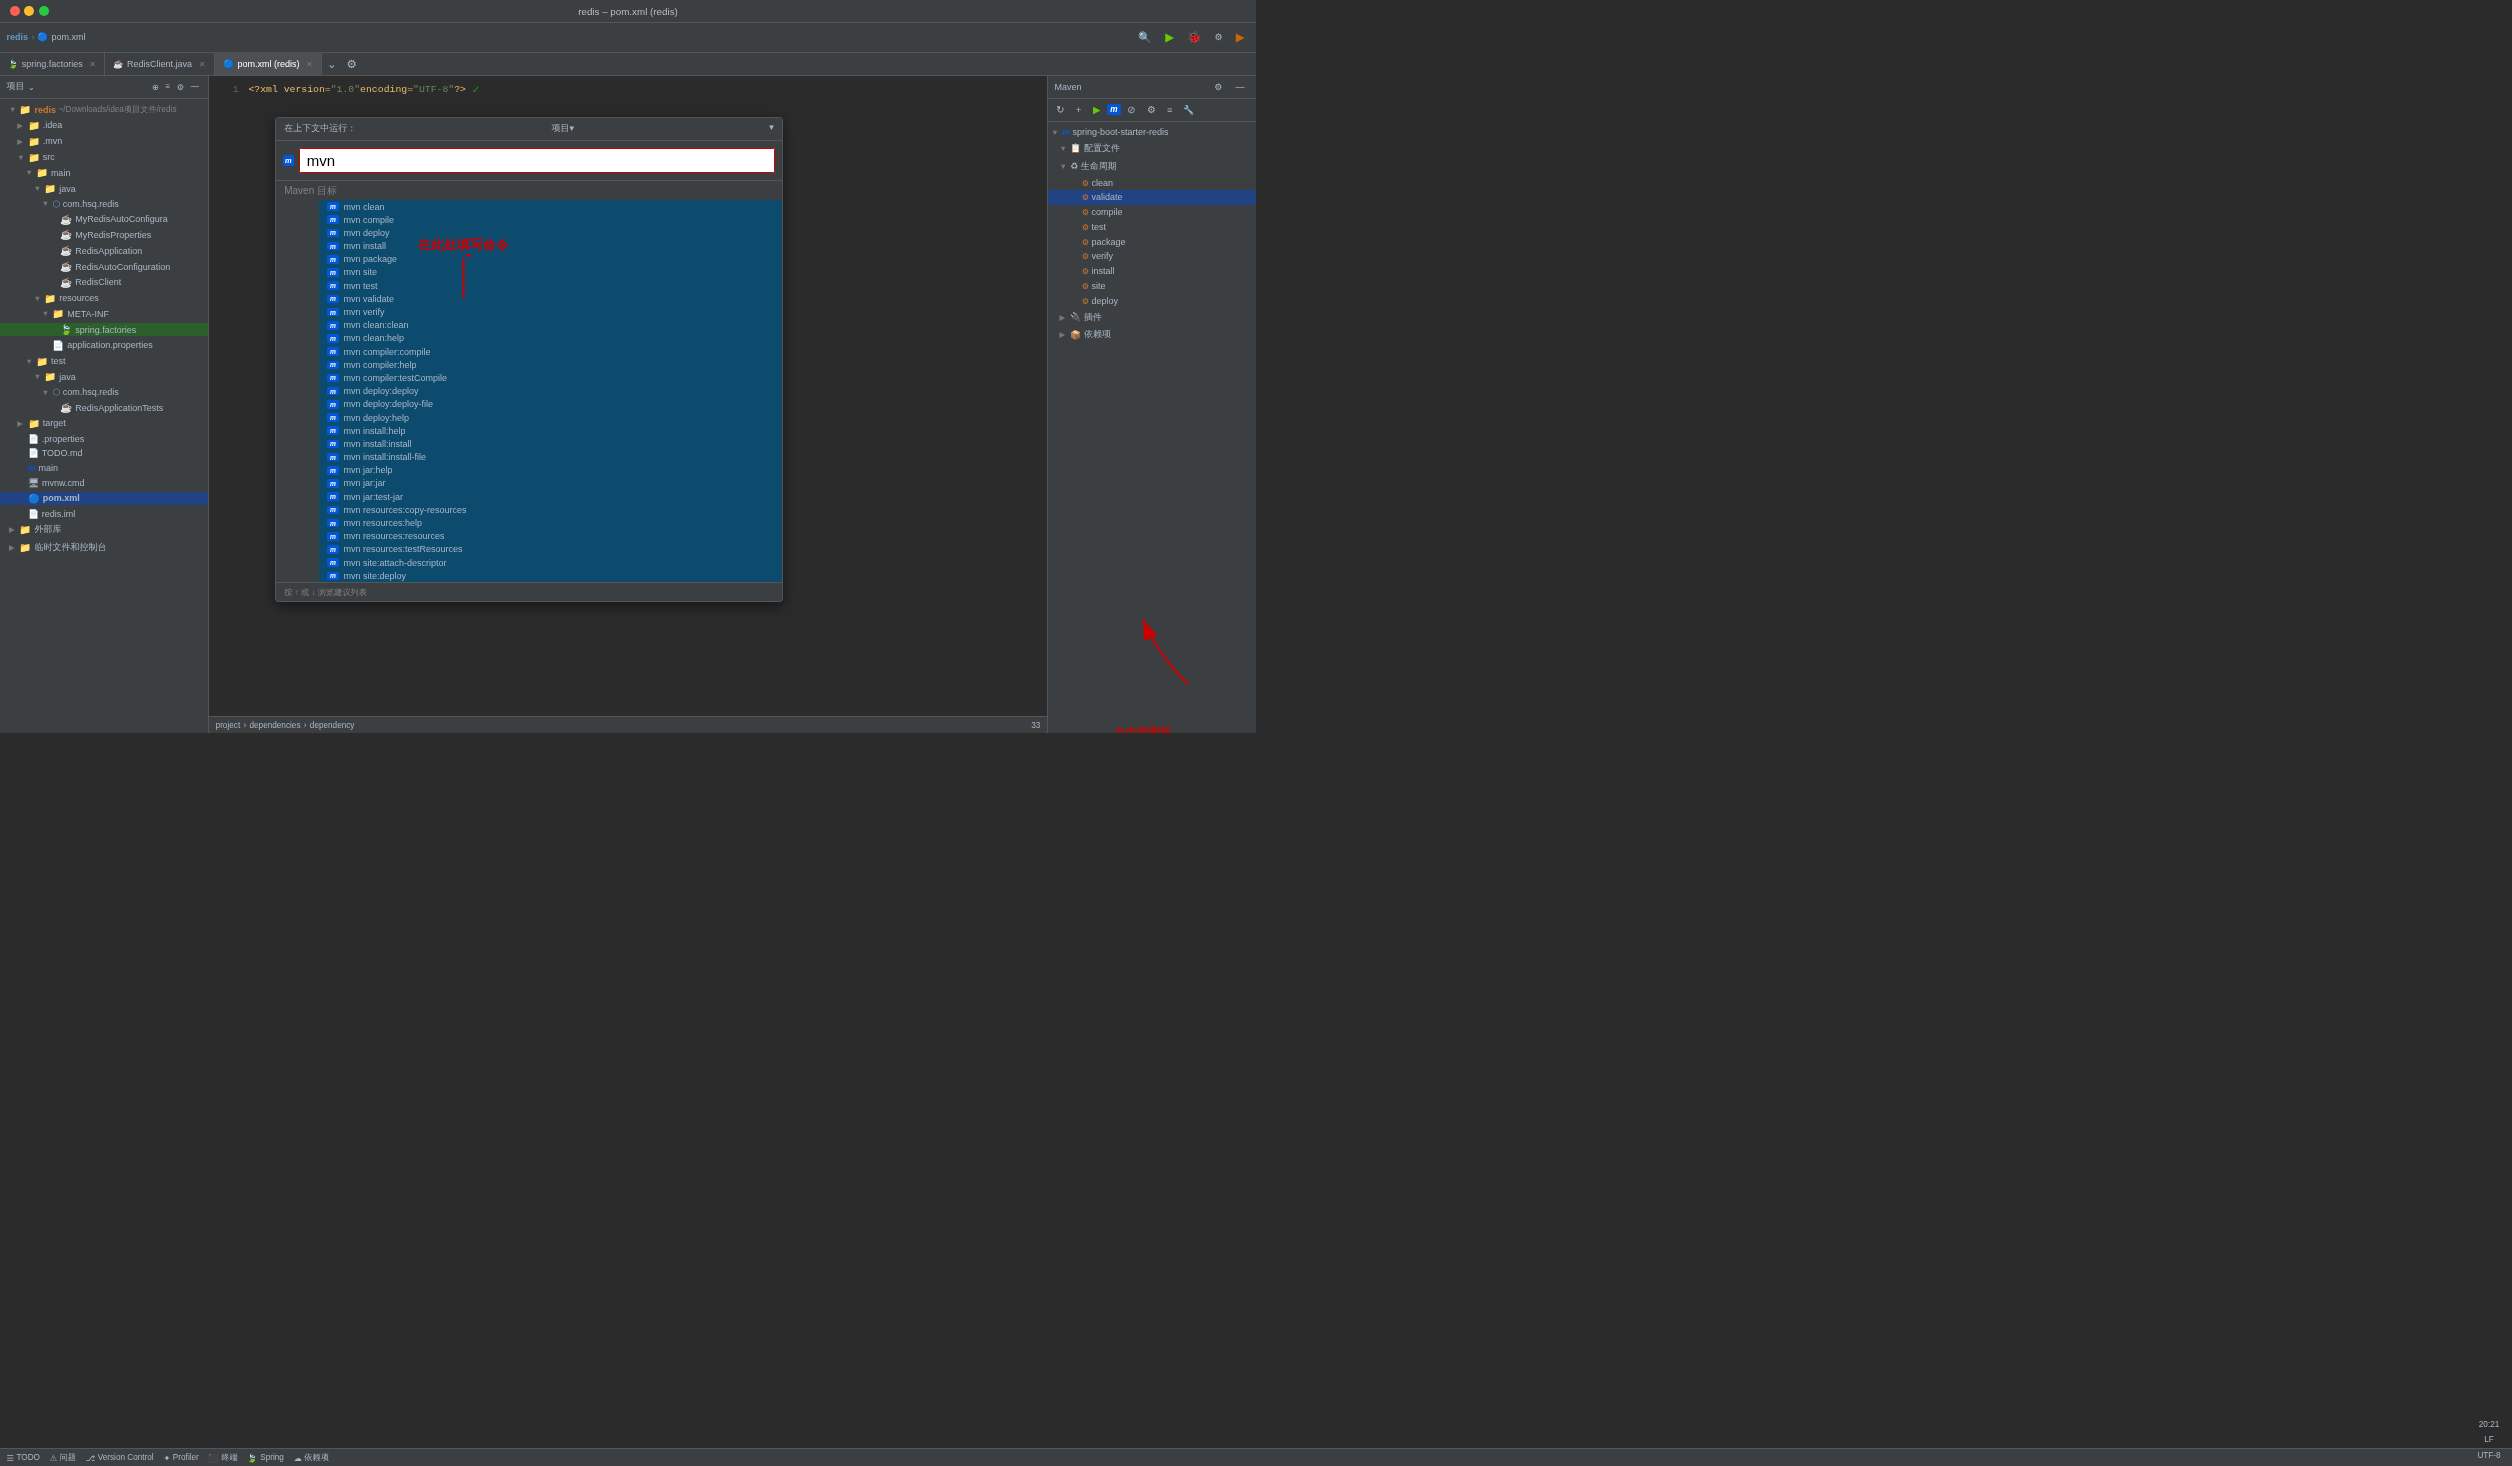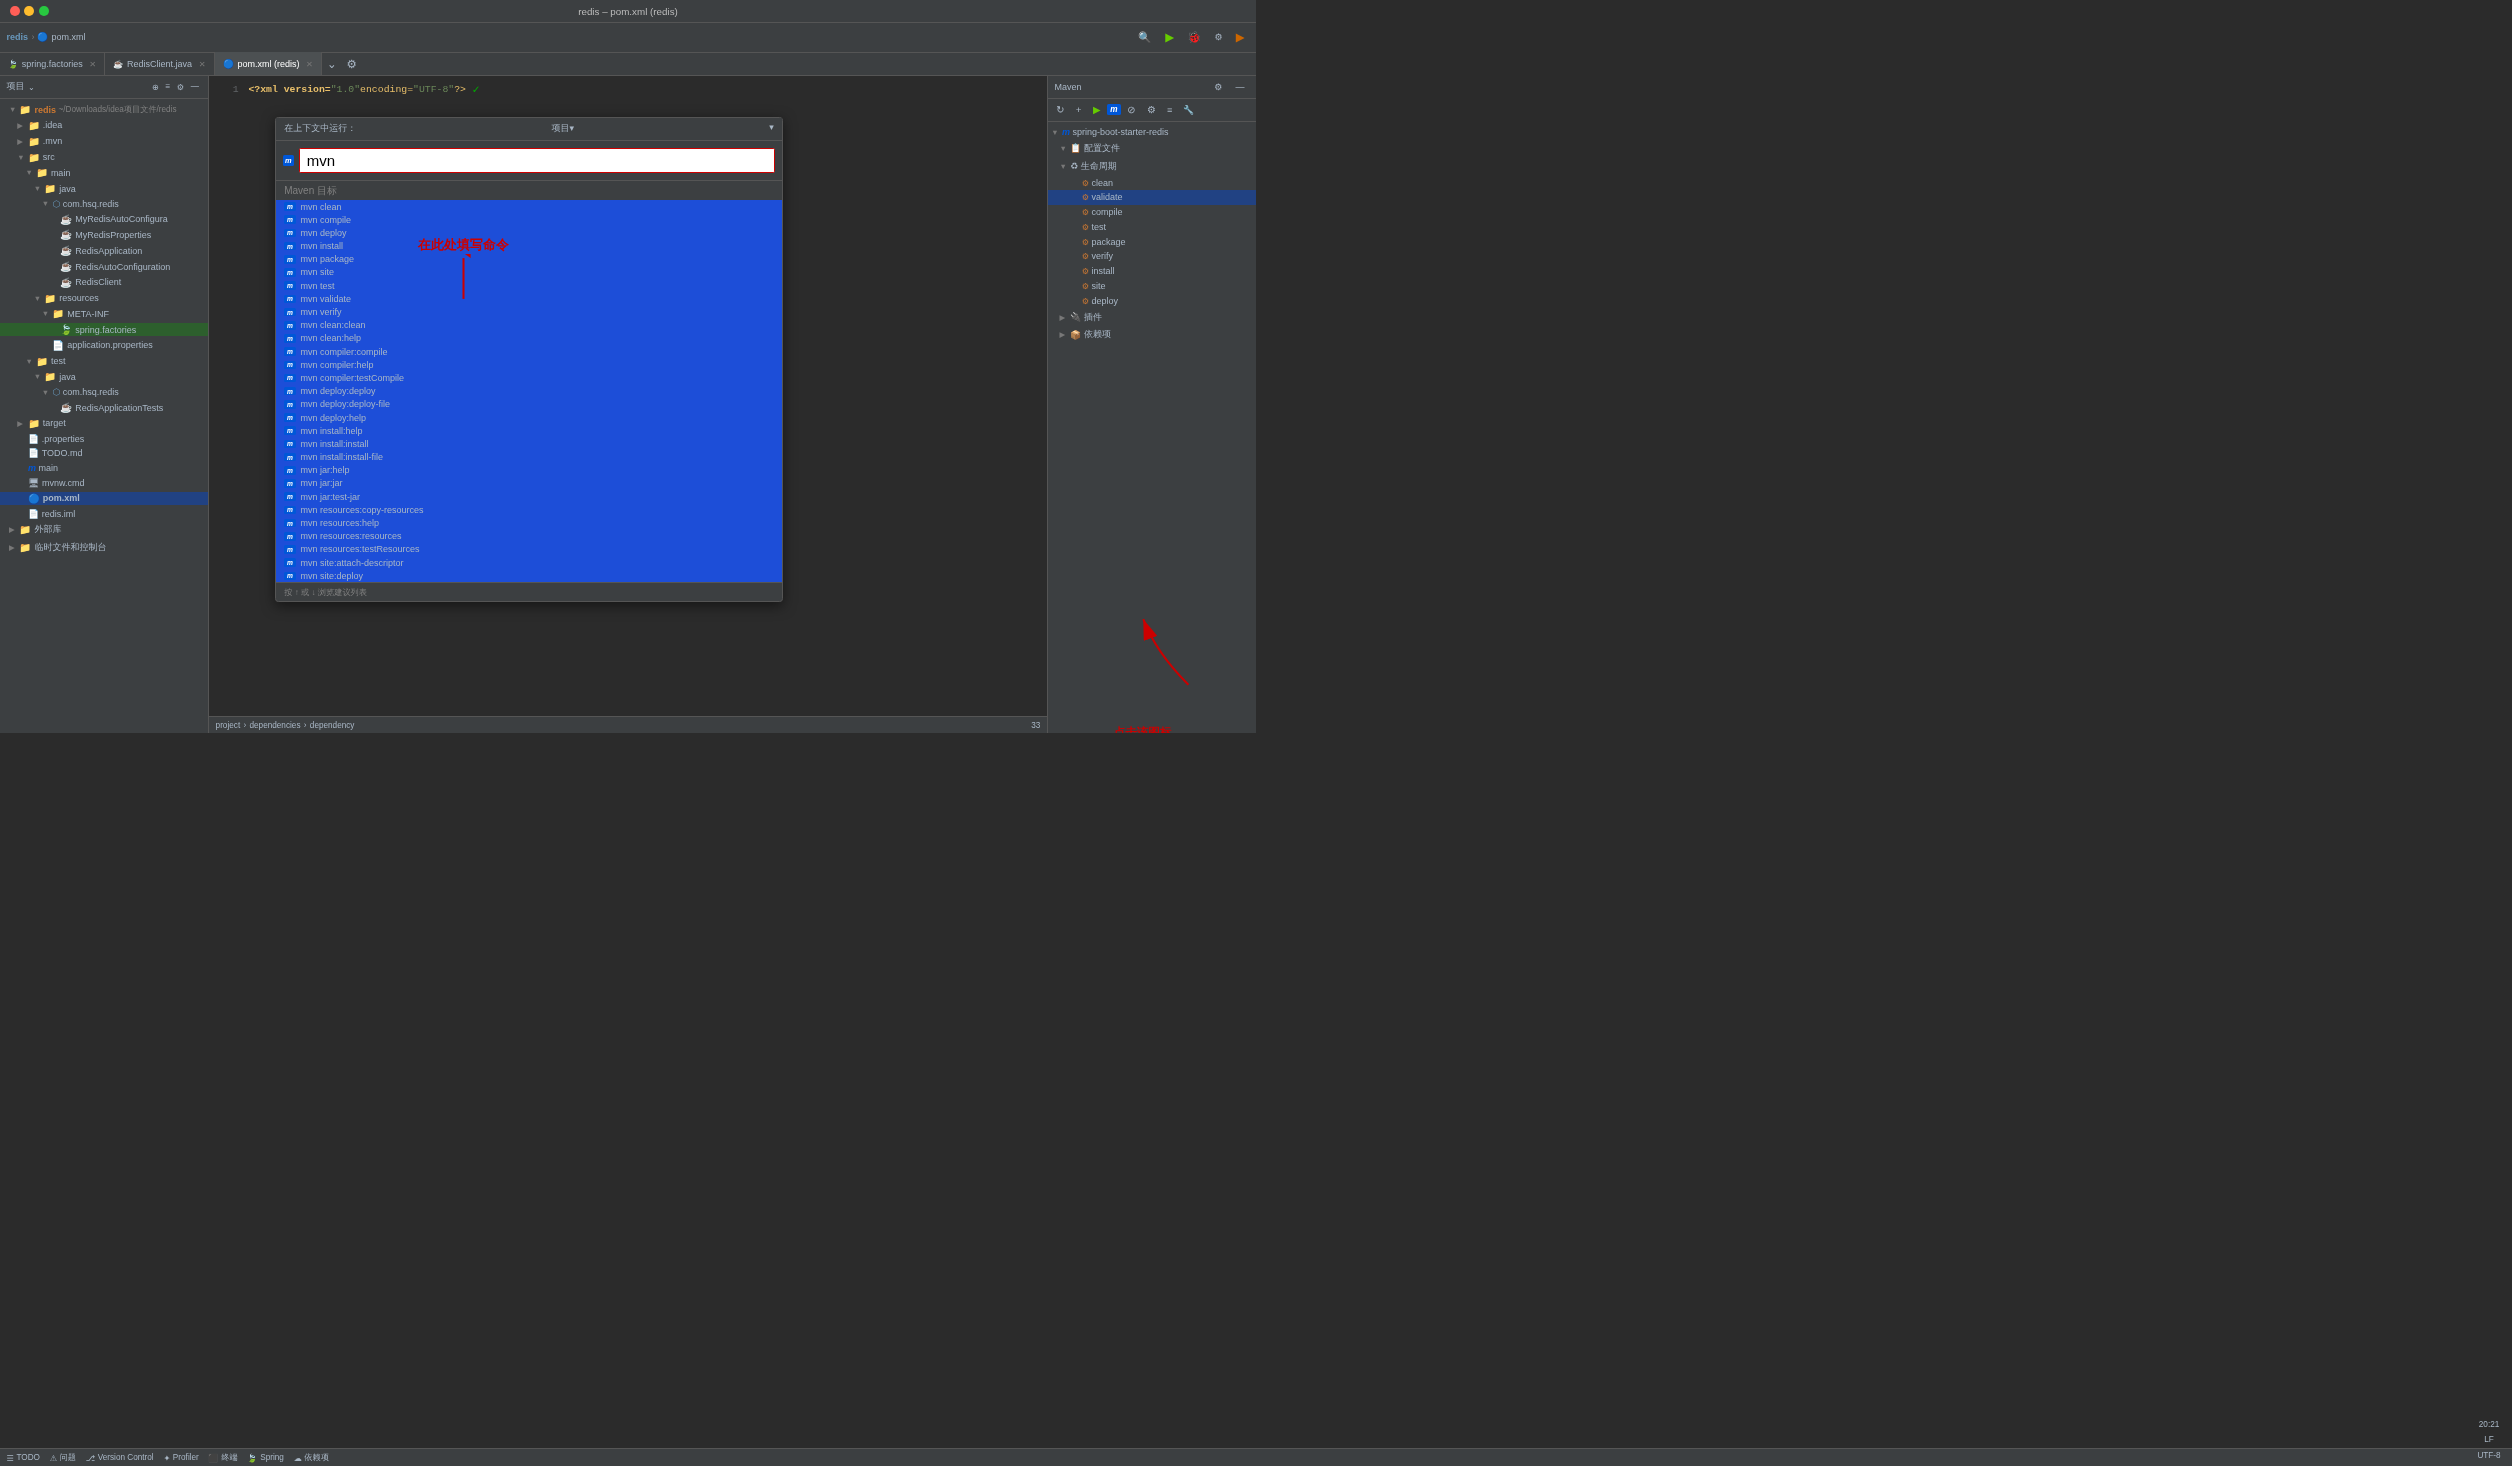--- a/index.html
+++ b/index.html
@@ -63,21 +63,21 @@
     .maven-item { padding: 1.6px 0; cursor: pointer; }
     .maven-item-content { display: flex; align-items: center; gap: 2.5px; padding: 0.8px 3.3px; white-space: nowrap; }
     .maven-label { font-size: 9px; color: #a9b7c6; }
 
     
     .run-dialog { position: absolute; top: 41px; left: 66px; width: 508px; background: #3c3f41; border: 0.8px solid #555; border-radius: 3.3px; z-index: 200; box-shadow: 0 3.3px 13px rgba(0,0,0,0.5); }
     .run-dialog-title { padding: 4.9px 8.2px; font-size: 9px; color: #a9b7c6; background: #3c3f41; border-bottom: 0.8px solid #555; display: flex; justify-content: space-between; }
     .run-input-area { padding: 6.6px; display: flex; align-items: center; gap: 4.9px; border-bottom: 0.8px solid #555; }
     .run-icon { background: #0057d8; color: white; font-size: 7.4px; font-weight: bold; padding: 0.8px 2.5px; border-radius: 1.6px; font-style: italic; }
     .run-input { flex: 1; background: #ffffff; border: 0.8px solid #cc0000; border-radius: 1.6px; padding: 3.3px 6.6px; font-size: 15px; color: #000000; outline: none; }
-    .dropdown-list { background: #1d4ed8; max-height: 410px; overflow-y: auto; }
+    .dropdown-list { background: #0c4a6e; max-height: 410px; overflow-y: auto; margin-left: 43px; }
     .dropdown-section { padding: 3.3px 8.2px 1.6px; font-size: 10px; color: #808080; }
     .dropdown-item { display: flex; align-items: center; gap: 4.9px; padding: 1.6px 8.2px; cursor: pointer; font-size: 9px; }
     .dropdown-item-icon { background: #0057d8; color: white; font-size: 6.6px; font-weight: bold; padding: 0.8px 1.6px; border-radius: 1.6px; font-style: italic; min-width: 11.5px; text-align: center; }
     .dropdown-item-text { color: #a9b7c6; }
     .dropdown-hint { padding: 3.3px 8.2px; font-size: 8.2px; color: #808080; border-top: 0.8px solid #555; }
 
     
     .bottom-status { background: #3c3f41; height: 18px; display: flex; align-items: center; justify-content: space-between; padding: 0 6.6px; font-size: 8.2px; color: #a9b7c6; border-top: 0.8px solid #555; position: fixed; bottom: 0; width: 100%; }
     .status-left { display: flex; align-items: center; gap: 9.8px; }
     .status-right { display: flex; align-items: center; gap: 6.6px; flex-direction: column; }
@@ -409,21 +409,21 @@
           <span class="tree-label">临时文件和控制台</span>
         </div>
       </div>
     </div>
   </div>
 
   <div class="center-content">
     <div class="editor-area">
       <div style="display:flex; align-items:center;">
         <span class="line-number">1</span>
-        <span style="color:#e8bf6a;font-weight:bold;">&lt;?xml version=</span>
+        <span style="color:#e8bf6a;">&lt;?xml version=</span>
           <span style="color:#6a8759;">"1.0"</span>
           <span style="color:#e8bf6a;"> encoding=</span>
           <span style="color:#6a8759;">"UTF-8"</span>
           <span style="color:#e8bf6a;">?&gt;</span>
         <span style="color:#00aa00; margin-left:6.6px; font-size:11.5px;">✓</span>
       </div>
     </div>
 
     <div class="run-dialog">
       <div class="run-dialog-title">

